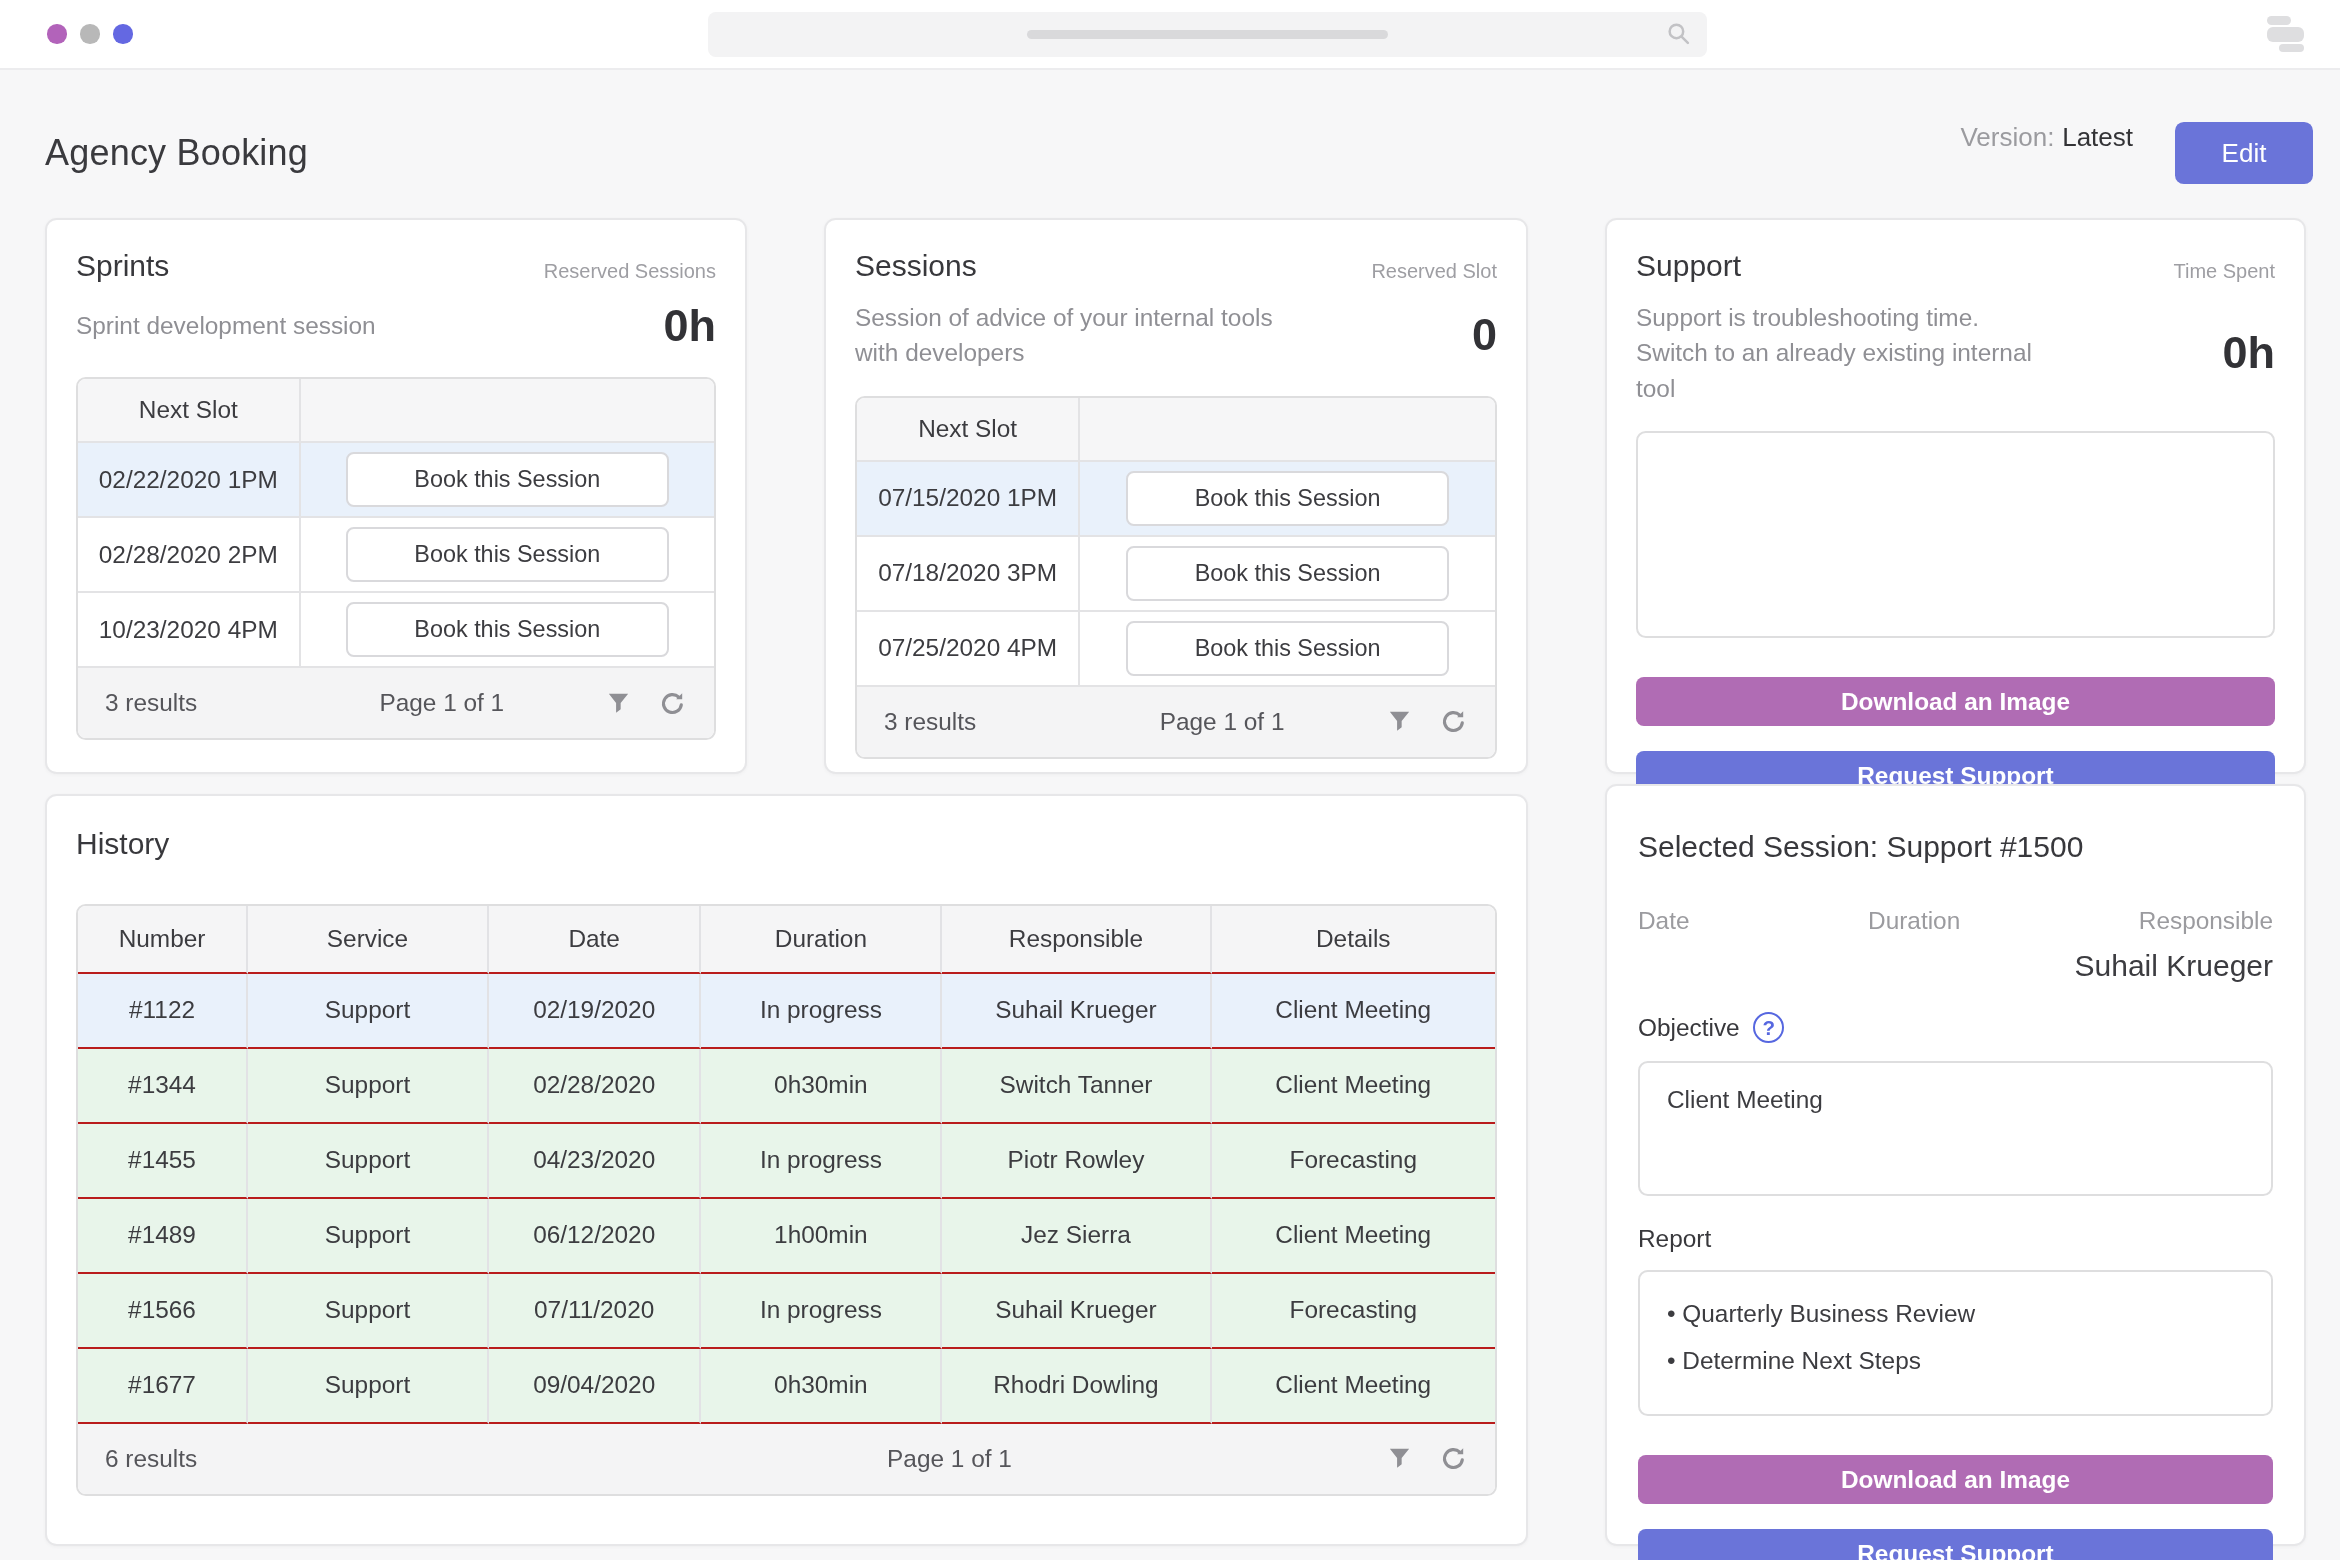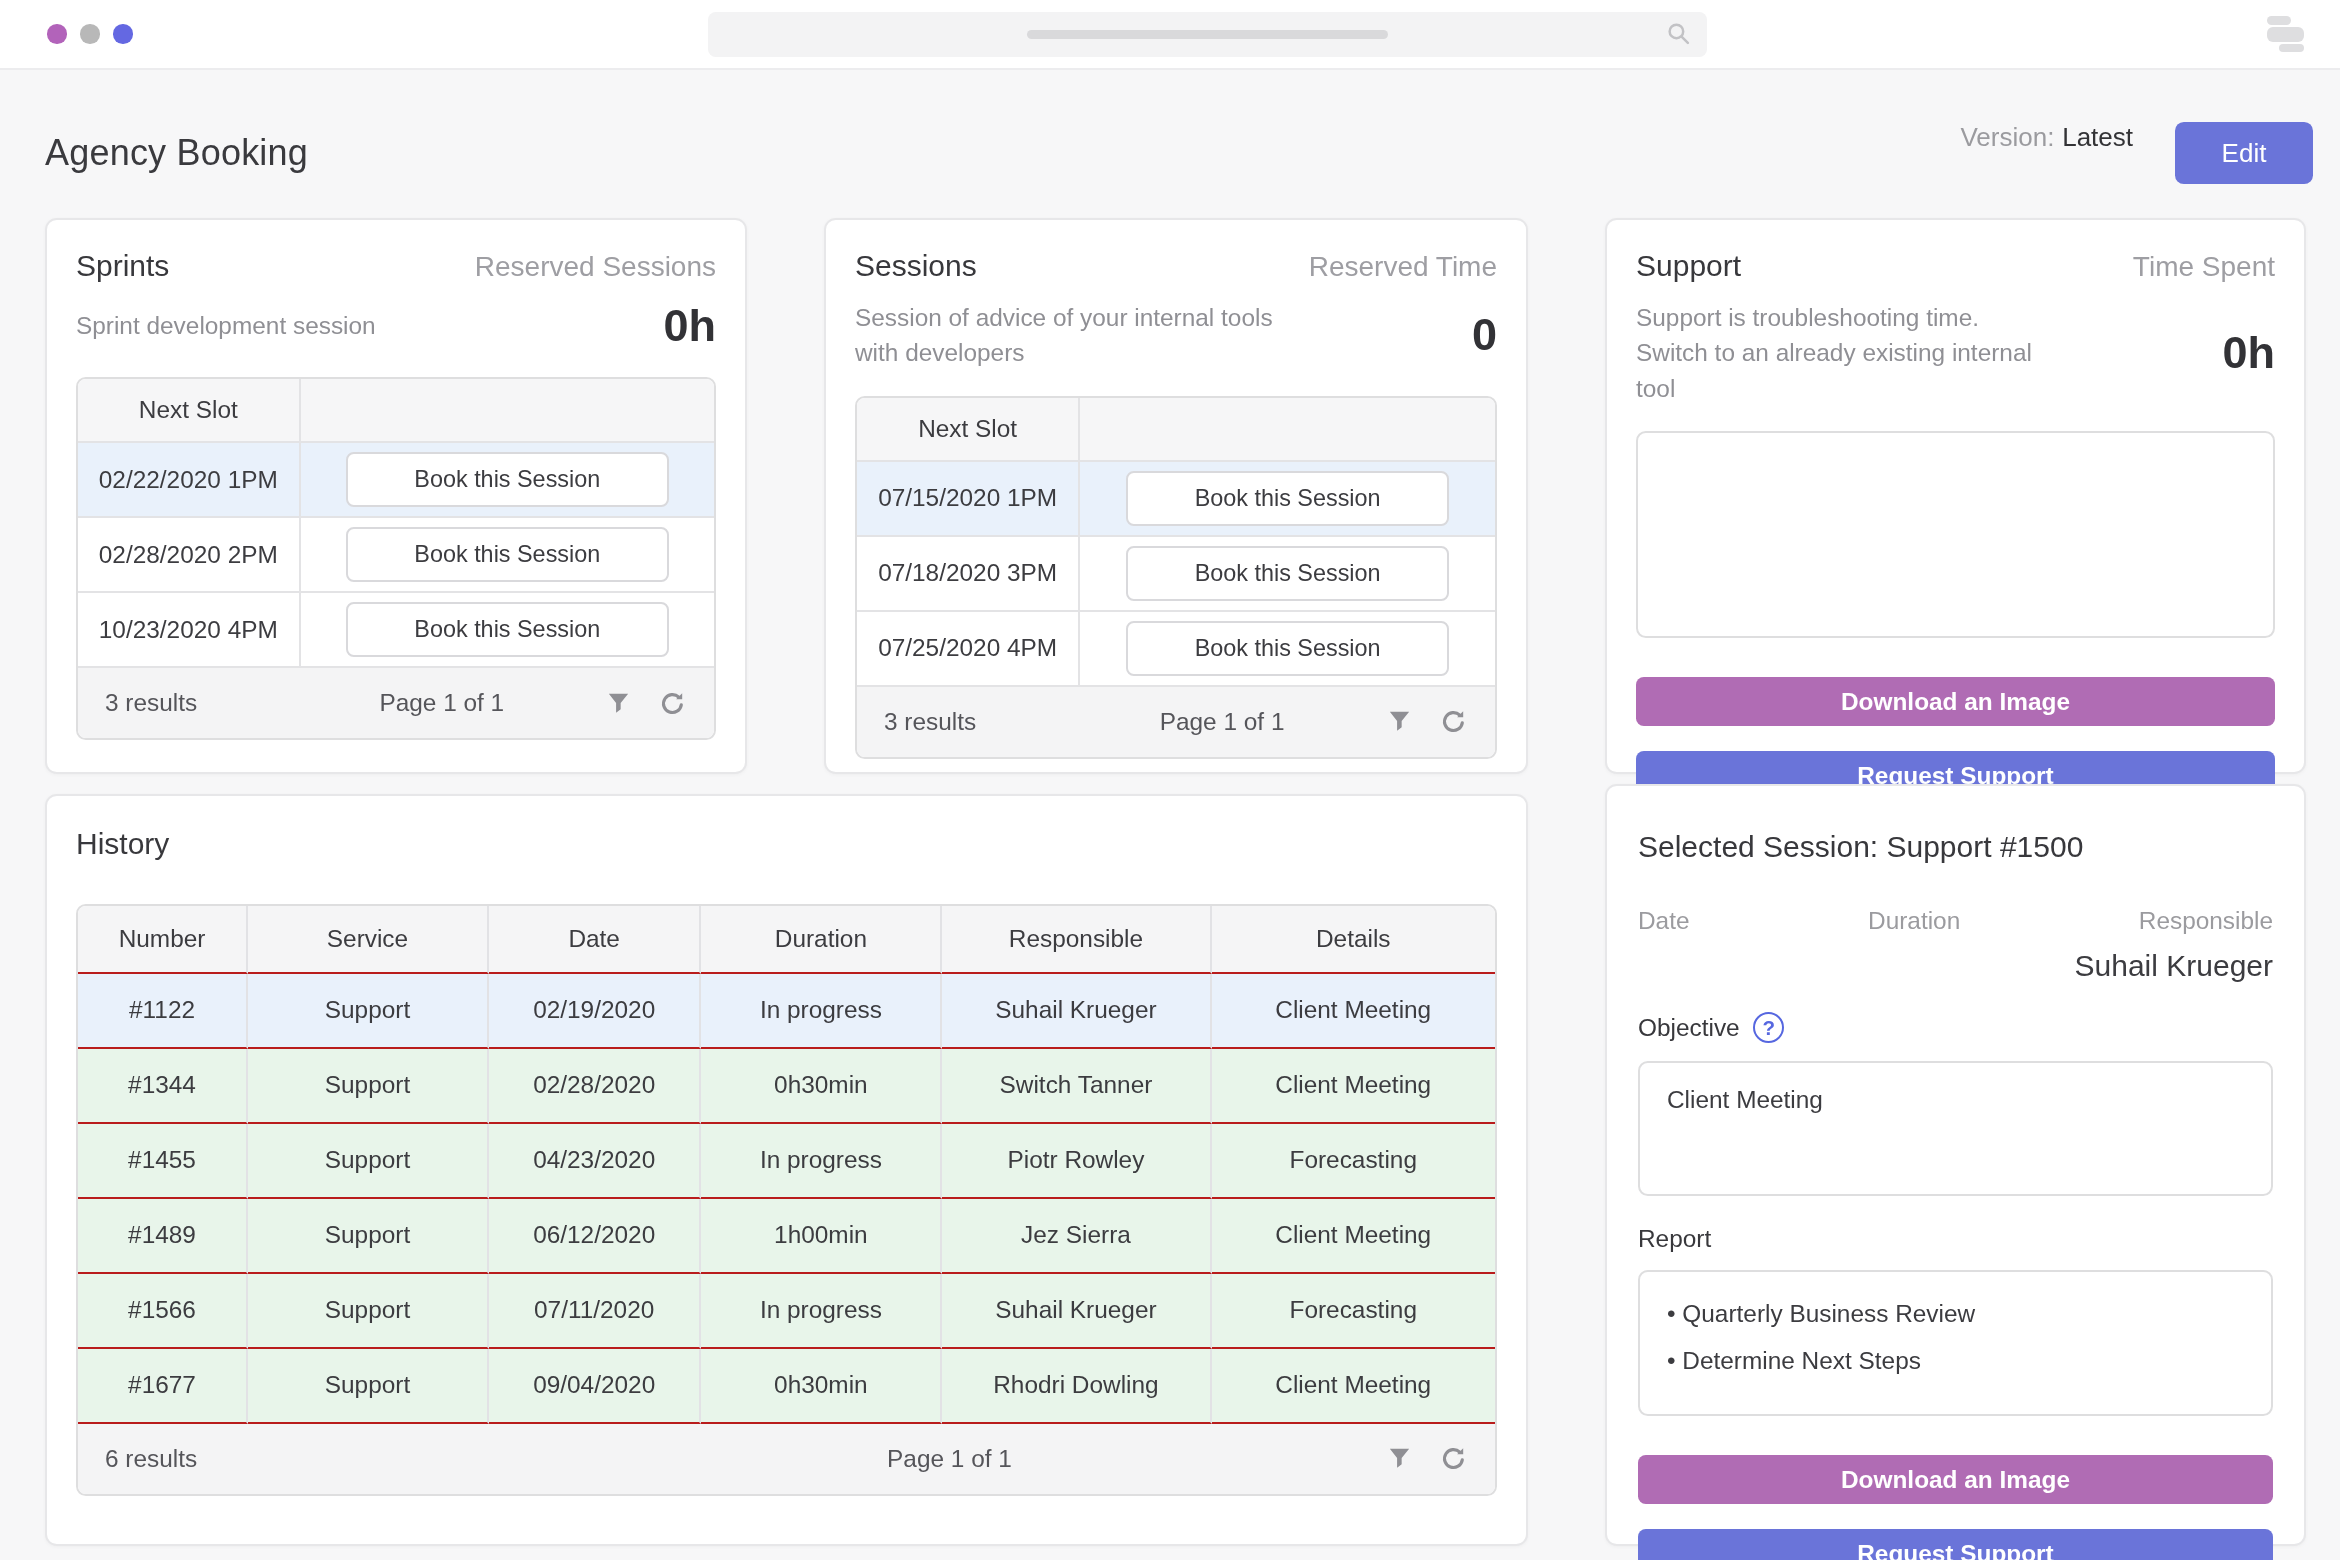--- a/index.html
+++ b/index.html
@@ -51,21 +51,21 @@
   .card {
     background: #fff; border: 2px solid #e7e7e9; border-radius: 11.7px;
     box-shadow: 0 1px 3.9px rgba(0,0,0,.04);
   }
   .cards-row { display: grid; grid-template-columns: 702px 704px 701px; column-gap: 77px; margin-top: 33px; }
   .cards-row .card { height: 556px; padding: 29px; }
   .bottom-row { display: grid; grid-template-columns: 1483px 701px; column-gap: 77px; margin-top: 9.8px; align-items: start; }
 
   .card-head { display: grid; grid-template-columns: 1fr auto; row-gap: 17px; }
   .card-title { font-size: 30px; font-weight: 400; color: #38383c; }
-  .metric-label { font-size: 28px; color: #9e9ea3; text-align: right; align-self: end; }
+  .metric-label { font-size: 20px; color: #9e9ea3; text-align: right; align-self: end; }
   .card-sub { font-size: 24.4px; color: #8f8f94; line-height: 1.45; align-self: center; max-width: 429px; }
   .metric-value { font-size: 45px; font-weight: 600; color: #323236; text-align: right; align-self: center; }
 
   
   .slot-table { margin-top: 25px; border: 2px solid #dededf; border-radius: 9.8px; overflow: hidden; }
   .slot-row { display: grid; grid-template-columns: 35% 65%; }
   .slot-row .cell { display: flex; align-items: center; justify-content: center; border-bottom: 2px solid #e3e3e5; }
   .slot-row .cell:first-child { border-right: 2px solid #e3e3e5; }
   .slot-head .cell { height: 64px; background: #f6f6f7; font-size: 24.4px; font-weight: 500; color: #3c3c40; }
   .slot-body .cell { height: 75px; font-size: 24.4px; color: #3c3c40; background: #fff; }
@@ -201,21 +201,21 @@
                 <path d="M20 3.5v5h-5" fill="#8f8f94" stroke="none"></path>
               </svg>
           </span>
         </div>
       </div>
     </div>
 
     <div class="card">
       <div class="card-head">
         <div class="card-title">Sessions</div>
-        <div class="metric-label">Reserved Time</div>
+        <div class="metric-label">Reserved Slot</div>
         <div class="card-sub">Session of advice of your internal tools with developers</div>
         <div class="metric-value">0</div>
       </div>
       <div class="slot-table">
         <div class="slot-row slot-head">
           <div class="cell">Next Slot</div>
           <div class="cell"></div>
         </div>
         <div class="slot-row slot-body selected">
           <div class="cell">07/15/2020 1PM</div>

